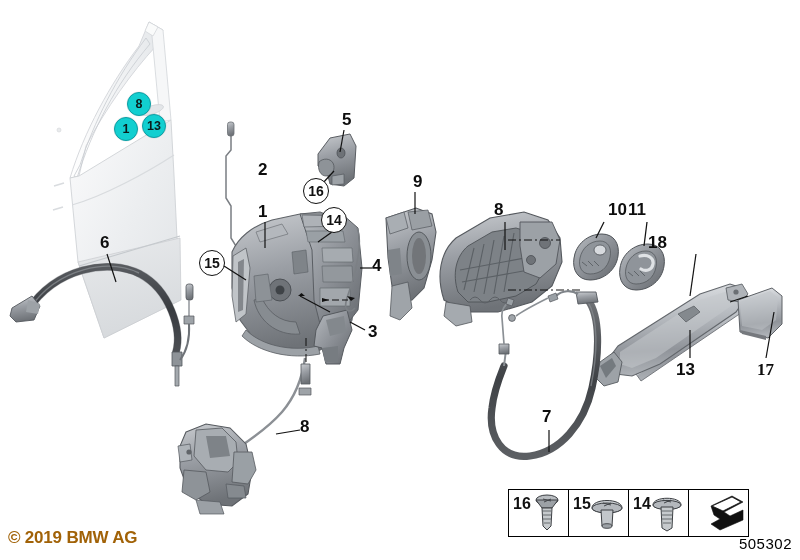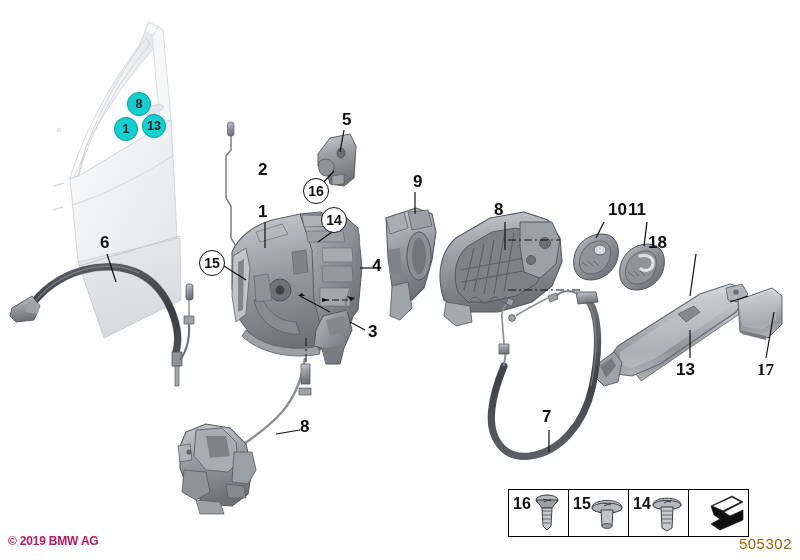--- a/index.html
+++ b/index.html
@@ -46,31 +46,31 @@
     font-weight:bold;color:#0b1a1a;
     font-family:"Liberation Sans", sans-serif;
     user-select:none;
     box-shadow:0 0 0 0.5px rgba(0,0,0,.08);
   }
 
   
   .copyright{
     position:absolute;
     left:8px;bottom:12px;
-    font-size:12px;
+    font-size:17px;
     font-weight:bold;
-    color:#be185d;
+    color:#a16207;
     letter-spacing:-0.2px;
   }
   
   .diagid{
     position:absolute;
     right:8px;bottom:8px;
     font-size:15px;
-    color:#a16207;
+    color:#000000;
     letter-spacing:.5px;
     margin-left:32px;
   }
 
   
   .legend{
     position:absolute;
     left:508px;top:489px;
     height:48px;
     display:flex;

